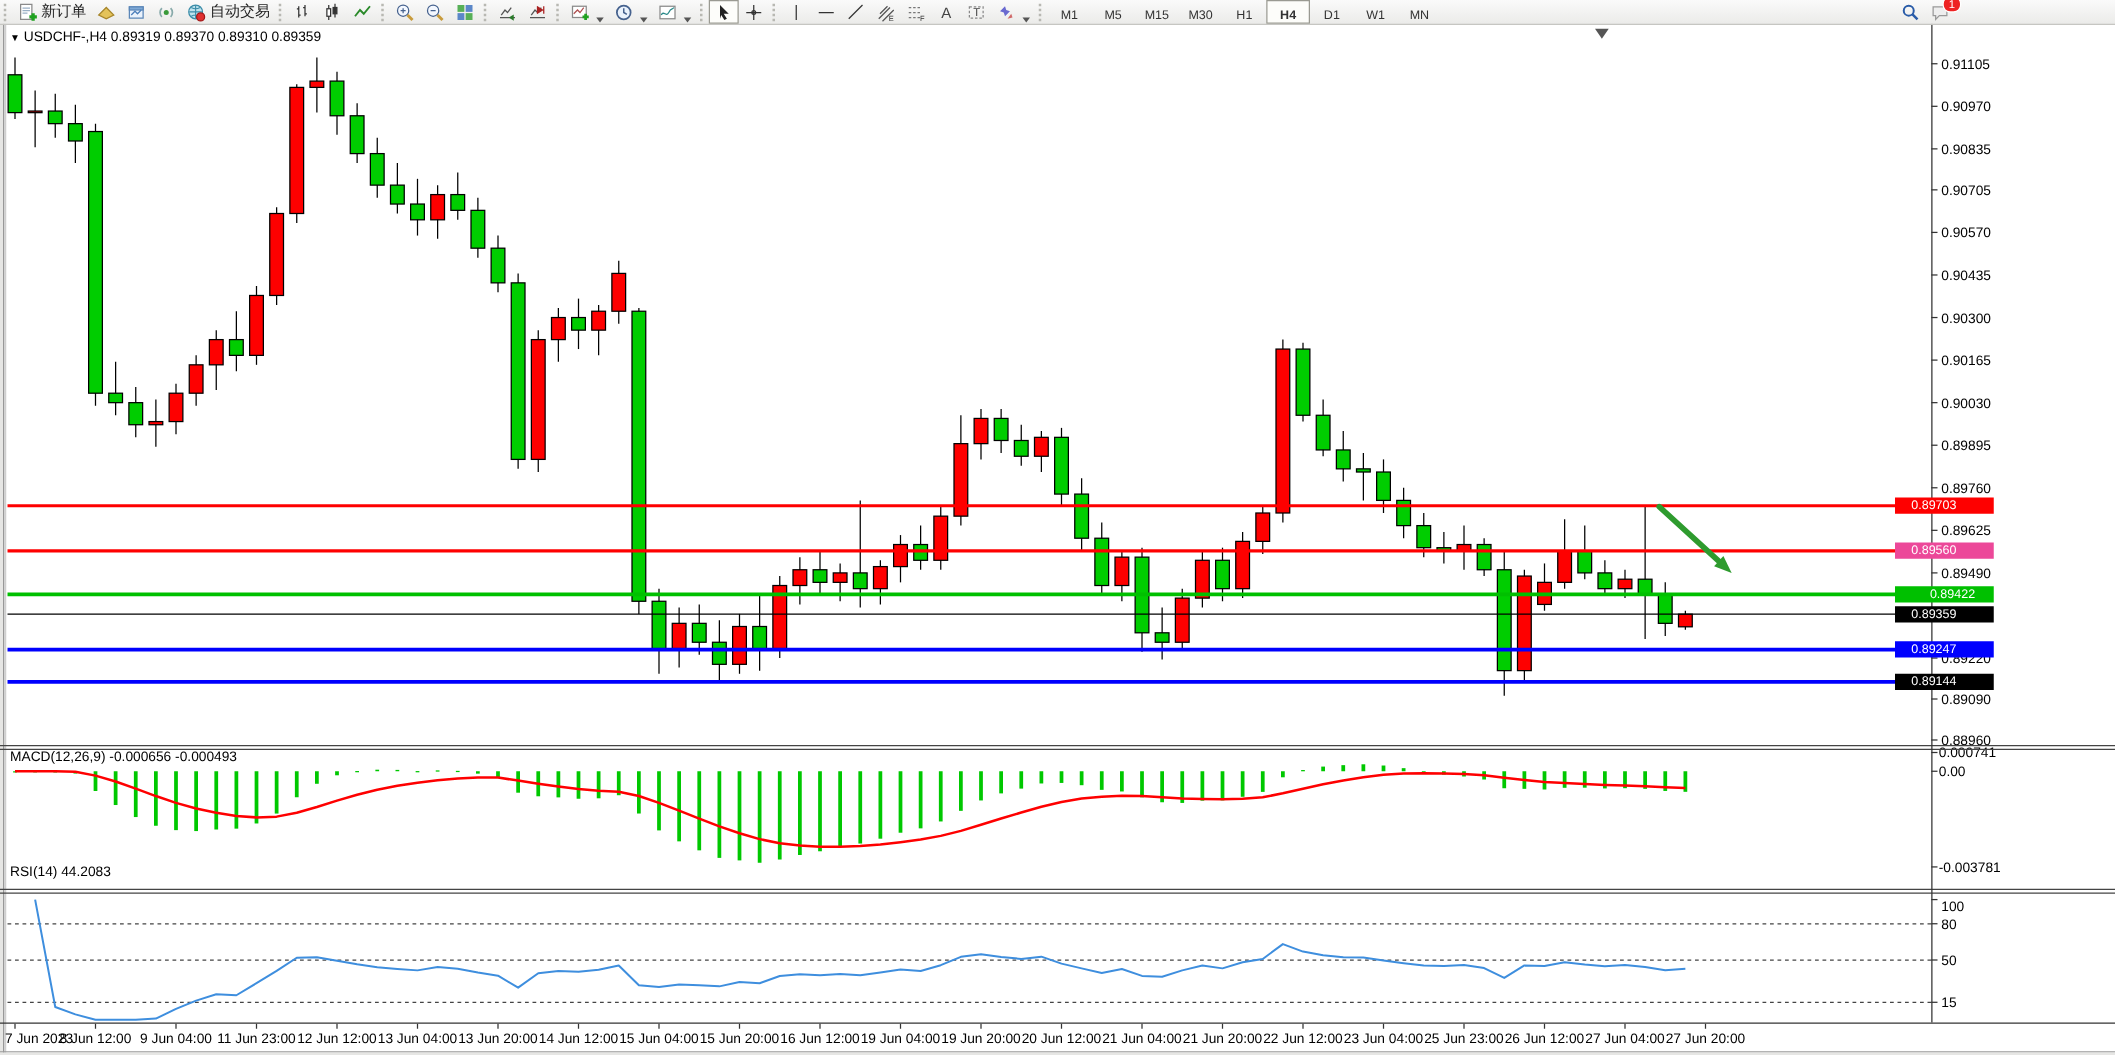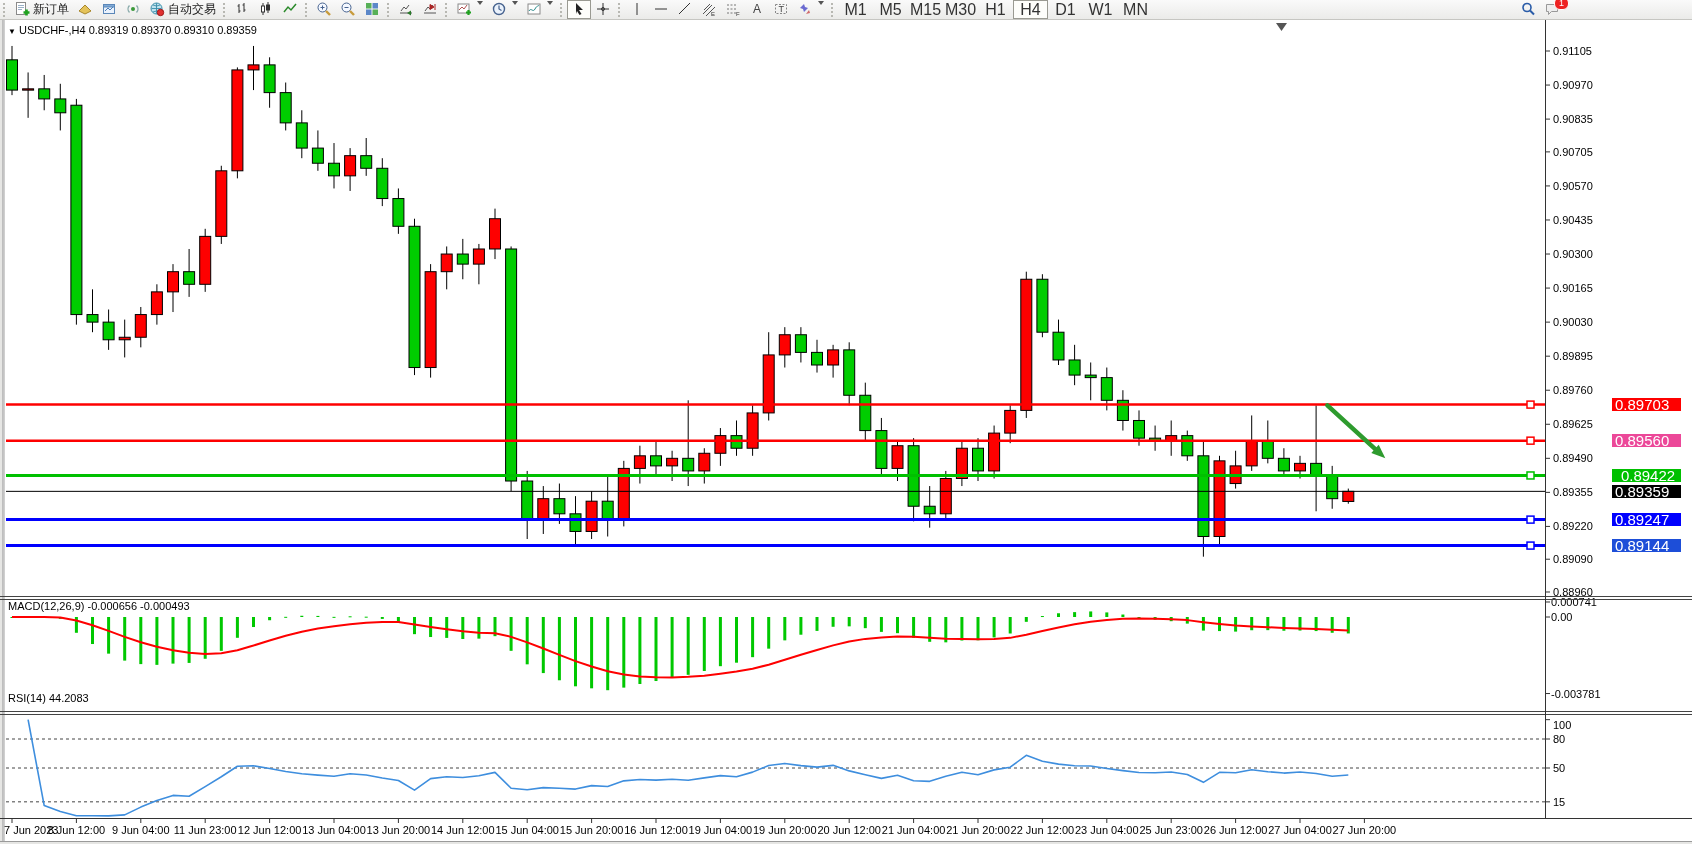--- a/index.html
+++ b/index.html
@@ -1,36 +1,36 @@
 <!DOCTYPE html>
 <html><head>
 <meta charset="utf-8">
 <style>
   html,body{margin:0;padding:0;background:#d8d8d8;font-family:"Liberation Sans",sans-serif;}
   #app{position:relative;width:1692px;height:844px;background:#fff;overflow:hidden;}
   
   .toolbar{position:absolute;top:0;left:0;width:1692px;height:19px;background:linear-gradient(#fafafa,#ebebe9);
            border-bottom:1px solid #c6c6c2;display:flex;align-items:center;font-size:12px;z-index:9;}
-  .tbtn{display:inline-flex;align-items:flex-start;gap:3px;height:17px;padding:0 3px;border:1px solid transparent;
+  .tbtn{display:inline-flex;align-items:flex-end;gap:3px;height:17px;padding:0 3px;border:1px solid transparent;
         background:transparent;color:#222;cursor:default;white-space:nowrap;}
-  .tbtn.active{background:#fdfdfa;border:1px solid #9a9a92;}
-  .tf{width:27px;justify-content:center;font-size:16px;color:#333;}
+  .tbtn.active{background:#fdfdfa;border:1px solid #9a9a92;font-weight:bold;}
+  .tf{width:27px;justify-content:center;font-size:10px;color:#333;}
   .tsep{width:2px;height:14px;border-left:2px dotted #b8b8b2;margin:0 3px;}
   .ic{width:16px;height:16px;display:block;}
   .dcaret{width:0;height:0;border-left:3px solid transparent;border-right:3px solid transparent;border-top:4px solid #555;margin-left:2px;}
   .spacer{flex:1;}
   .chatwrap{position:relative;margin-right:128px;}
   .nbadge{position:absolute;top:-4px;right:-6px;min-width:11px;height:11px;border-radius:6px;background:#e22;color:#fff;
           font-size:9px;line-height:11px;text-align:center;padding:0 1px;border:1px solid #fff;}
   
   svg text{font-family:"Liberation Sans",sans-serif;}
   .ovl{position:absolute;font-size:11px;color:#000;z-index:4;white-space:nowrap;}
   .title .sym{font-weight:bold;}
-  .badge{position:absolute;left:1612px;width:66px;height:13px;line-height:13px;color:#fff;font-size:15px;
-         padding-left:3px;z-index:5;}
+  .badge{position:absolute;left:1516px;width:66px;height:13px;line-height:13px;color:#fff;font-size:10px;
+         padding-left:13px;z-index:5;}
 </style>
 </head>
 <body>
 
 <div id="app">
 
   <div class="toolbar">
     <div class="tsep"></div>
 
     <div class="tbtn">
@@ -629,16 +629,16 @@
     <span class="sym" style="font-weight:normal;">USDCHF-,H4</span>
     <span id="ohlcvals"> 0.89319 0.89370 0.89310 0.89359</span>
   </div>
   <div class="ovl" style="top:600px;left:8px;">MACD(12,26,9) -0.000656 -0.000493</div>
   <div class="ovl" style="top:692px;left:8px;">RSI(14) 44.2083</div>
   <div id="badges">
       <div class="badge" style="top: 398.098px; background: rgb(254, 0, 0);">0.89703</div>
       <div class="badge" style="top: 434.164px; background: #ec4899;">0.89560</div>
       <div class="badge" style="top: 468.969px; background: rgb(0, 192, 0); text-align: center;">0.89422</div>
       <div class="badge" style="top: 513.106px; background: rgb(0, 0, 254);">0.89247</div>
-      <div class="badge" style="top: 539.084px; background: #1d4ed8;">0.89144</div>
+      <div class="badge" style="top: 539.084px; background: #000000;">0.89144</div>
       <div class="badge" style="top: 484.859px; background: rgb(0, 0, 0);">0.89359</div>
     </div>
 </div>
 
 </body></html>

